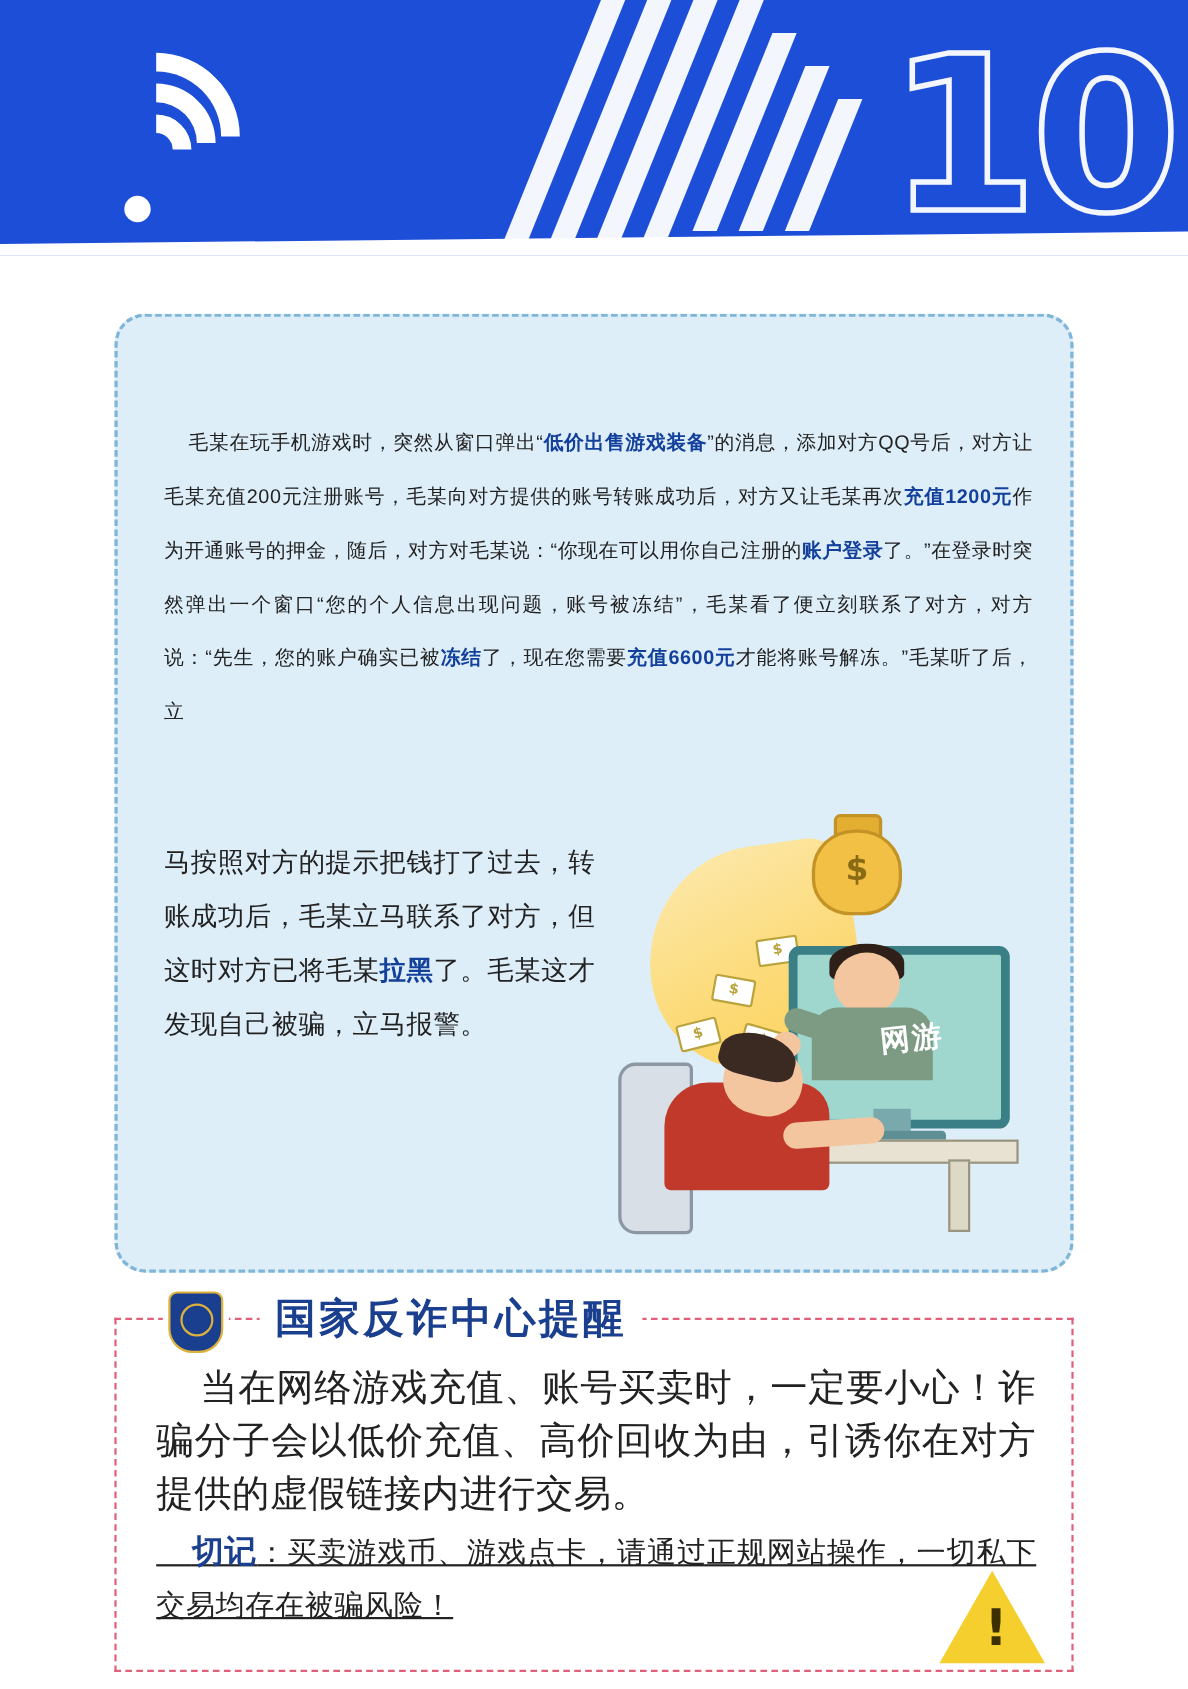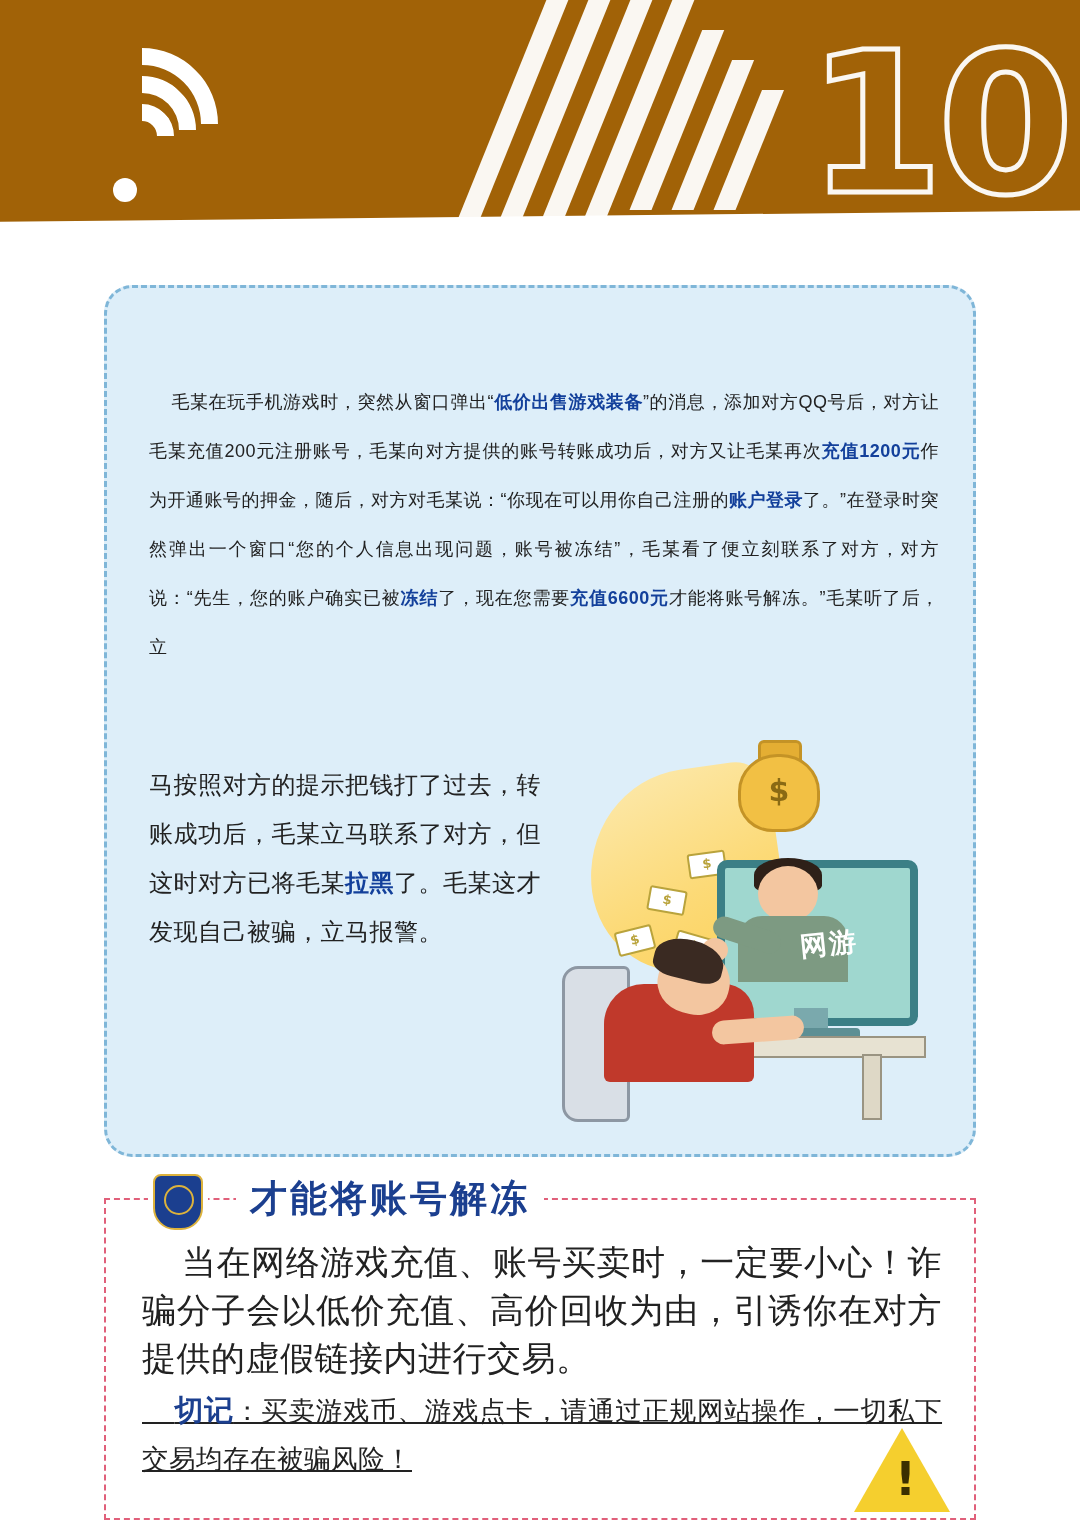--- a/index.html
+++ b/index.html
@@ -13,21 +13,21 @@
     font-family: "Liberation Sans", sans-serif;
     position: relative;
     overflow: hidden;
   }
 
   
   .header {
     position: relative;
     width: 1080px;
     height: 232px;
-    background: #a16207;
+    background: #1d4ed8;
     overflow: hidden;
   }
   .header-white-band {
     position: absolute;
     left: -40px;
     bottom: -10px;
     width: 1200px;
     height: 26px;
     background: #ffffff;
     transform: rotate(-0.6deg);
@@ -564,21 +564,21 @@
     <div class="person-arm"></div>
     <div class="person-head"></div>
     <div class="person-hair"></div>
   </div>
 </div>
 
 <div class="tips">
   <div class="badge">
     <div class="badge-shield"></div>
   </div>
-  <div class="tips-header">才能将账号解冻</div>
+  <div class="tips-header">国家反诈中心提醒</div>
 
   <div class="tips-body">
     &nbsp;&nbsp;&nbsp;&nbsp;<span>当在网络游戏充值、账号买卖时，一定要小心！诈骗分子会以低价充值、高价回收为由，引诱你在对方提供的虚假链接内进行交易。</span>
   </div>
 
   <div class="tips-body2">
     &nbsp;&nbsp;&nbsp;&nbsp;<span class="keyword">切记</span><span>：买卖游戏币、游戏点卡，请通过正规网站操作，一切私下交易均存在被骗风险！</span>
   </div>
 
   <div class="warn-triangle"></div>

